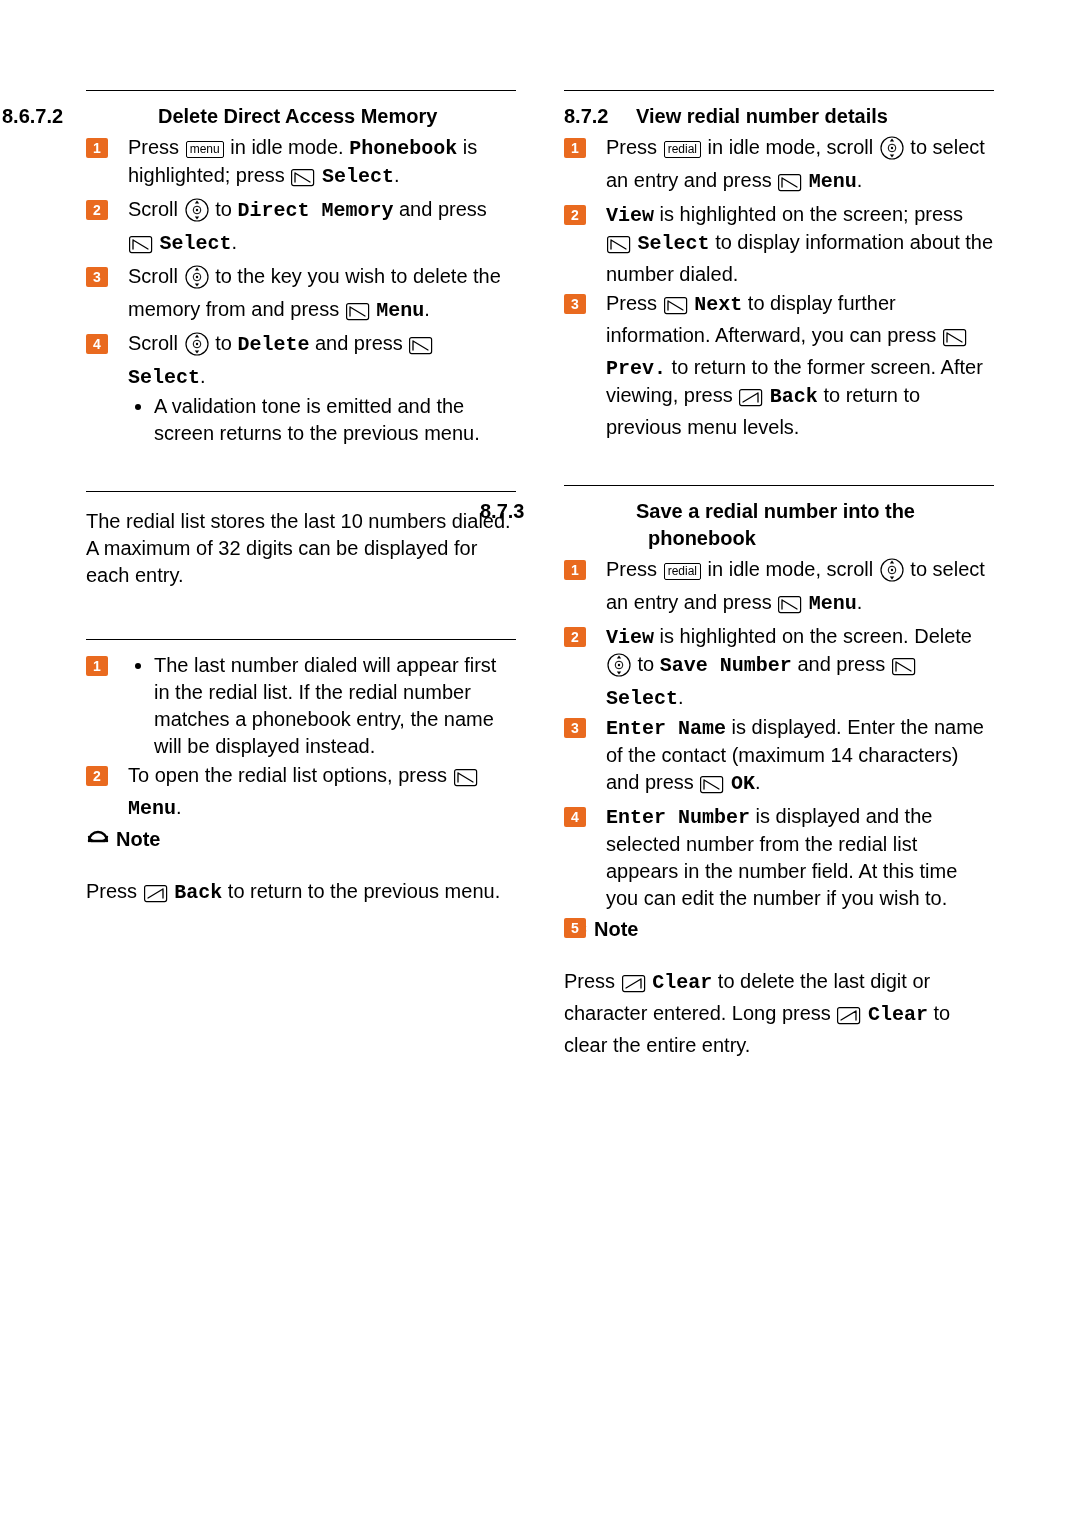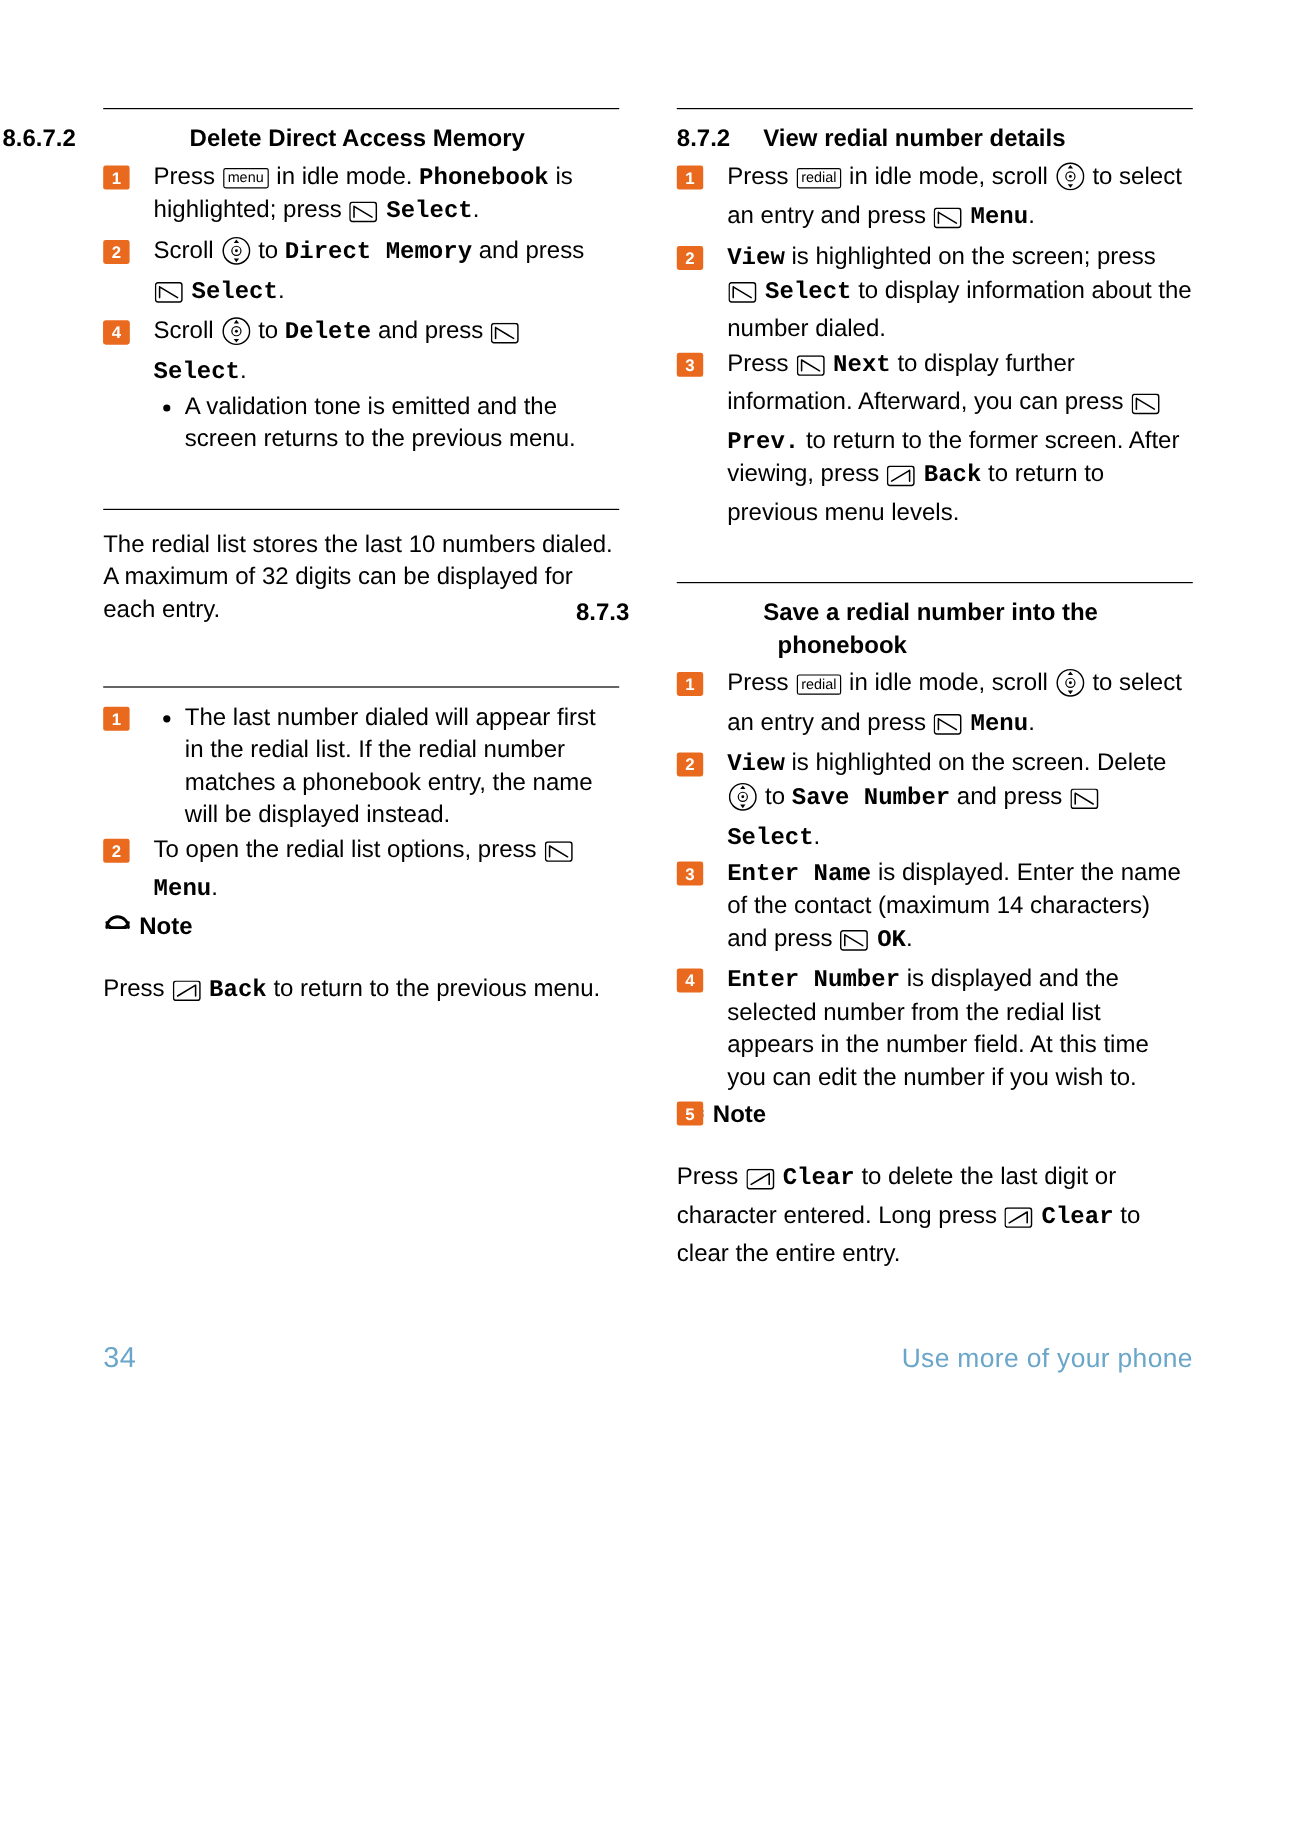--- a/index.html
+++ b/index.html
@@ -189,20 +189,28 @@
               <span>Scroll </span><span class="btn-nav"><svg width="24" height="24">
                     <use href="#navpad"></use>
                   </svg></span><span> to </span><b>Direct Memory</b><span> and press </span><span class="btn-softL"><svg width="24" height="18">
                     <use href="#softL"></use>
                   </svg></span>
               <b>Select</b><span>.</span>
             </span>
           </li>
           <li>
             <span class="step-num">3</span>
+            <span>
+              <span>Scroll </span><span class="btn-nav"><svg width="24" height="24">
+                    <use href="#navpad"></use>
+                  </svg></span><span> to the key you wish to delete the memory from and press </span><span class="btn-softL"><svg width="24" height="18">
+                    <use href="#softL"></use>
+                  </svg></span>
+              <b>Menu</b><span>.</span>
+            </span>
           </li>
           <li>
             <span class="step-num">4</span>
             <span>
               <span>Scroll </span><span class="btn-nav"><svg width="24" height="24">
                     <use href="#navpad"></use>
                   </svg></span><span> to </span><b>Delete</b><span> and press </span><span class="btn-softL"><svg width="24" height="18">
                     <use href="#softL"></use>
                   </svg></span>
               <b>Select</b><span>.</span>
@@ -356,17 +364,13 @@
               </svg></span>
           <b>Clear</b><span> to delete the last digit or character entered. Long press </span><span class="btn-softR"><svg width="24" height="18">
                 <use href="#softR"></use>
               </svg></span>
           <b>Clear</b><span> to clear the entire entry.</span>
         </p>
       </div>
     </div>
   </div>
 
-  <div class="footer">
-    <span class="page-no">34</span>
-    <span class="footer-title">Use more of your phone</span>
-  </div>
 </div>
 
 </body></html>

